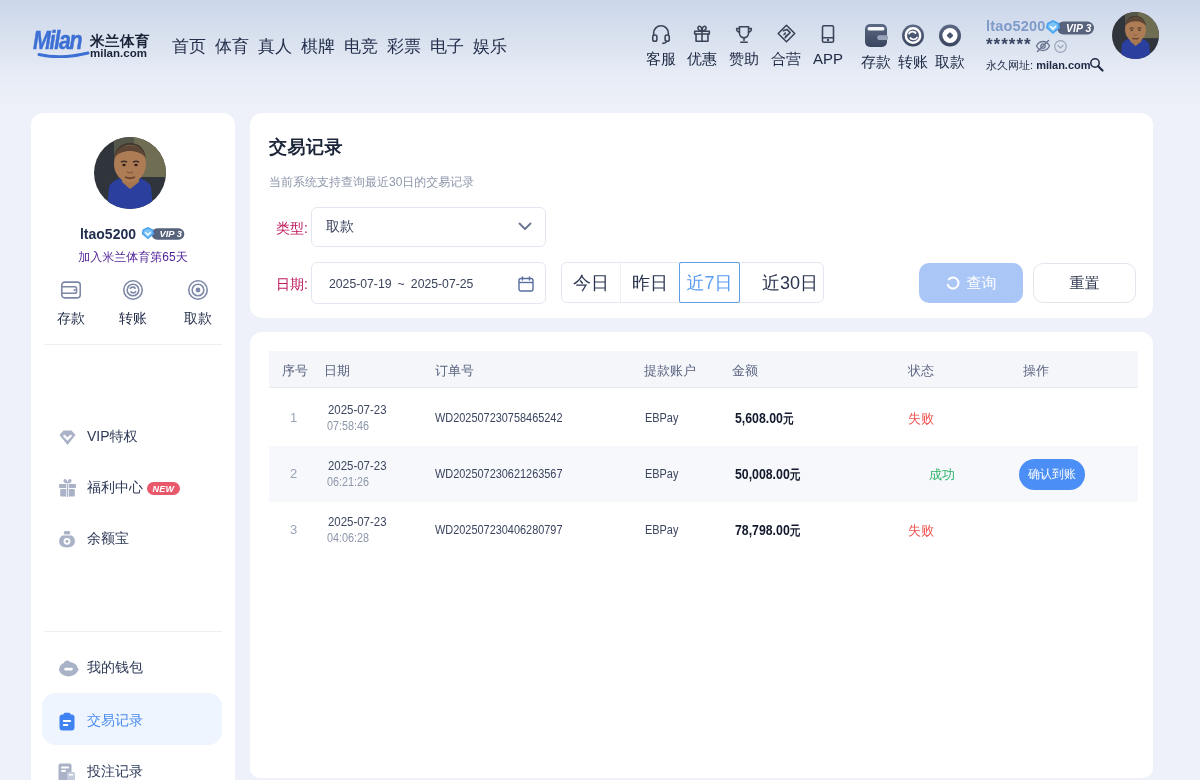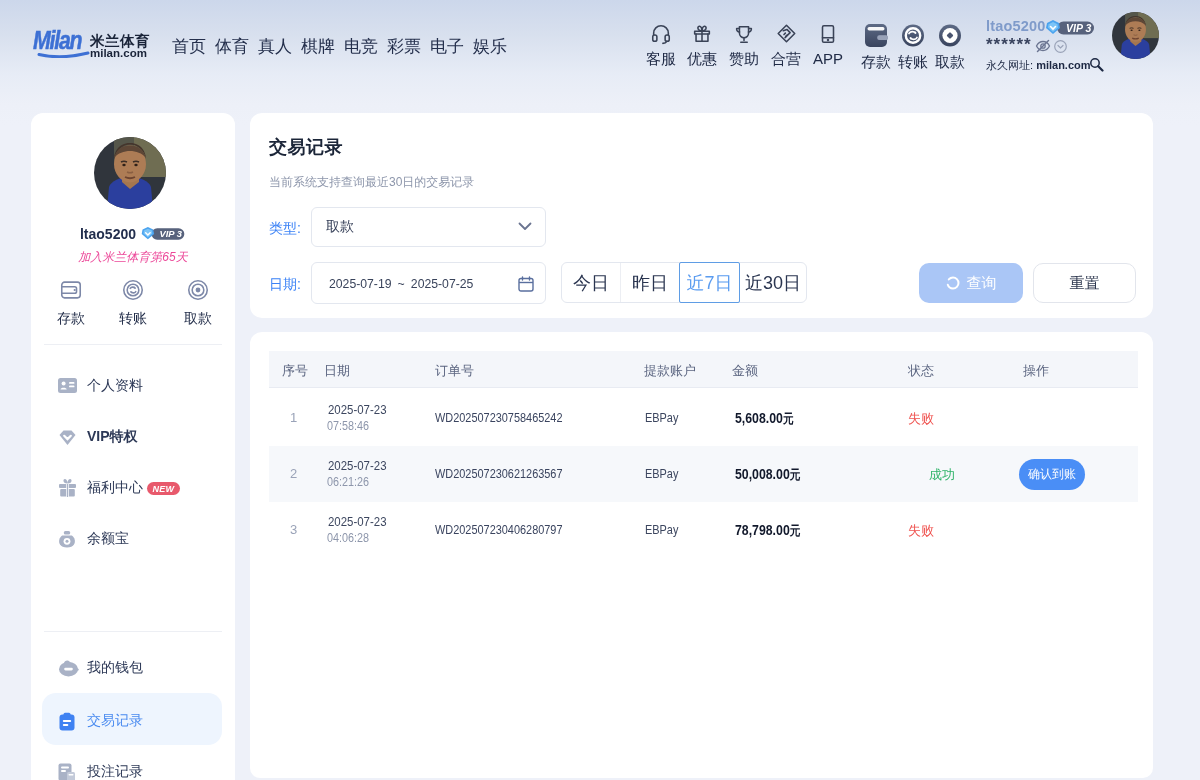--- a/index.html
+++ b/index.html
@@ -25,44 +25,44 @@
 .chevcirc { position:absolute; left:1054px; top:40px; }
 .url { position:absolute; left:986px; top:58px; font-size:11px; color:#1d2843; white-space:nowrap; }
 .url b { font-weight:bold; }
 .mag { position:absolute; left:1089px; top:57px; }
 .avatar-h { position:absolute; left:1112px; top:12px; width:47px; height:47px; border-radius:50%; overflow:hidden; }
 
 .sidebar { position:absolute; left:31px; top:113px; width:204px; height:700px; background:#fff; border-radius:12px; }
 .avatar-s { position:absolute; left:63px; top:24px; width:72px; height:72px; border-radius:50%; overflow:hidden; }
 .namerow { position:absolute; left:0; top:113px; width:100%; display:flex; justify-content:center; align-items:center; }
 .namerow .nm { font-size:14px; font-weight:bold; color:#232f4e; margin-right:4px; }
-.joined { position:absolute; top:136px; width:100%; text-align:center; font-size:12px; color:#ec4899;font-style:italic; }
+.joined { position:absolute; top:136px; width:100%; text-align:center; font-size:12px; color:#4c1d95; }
 .sbtn { position:absolute; top:165px; width:60px; text-align:center; }
 .sbtn svg { display:block; margin:0 auto; }
 .sbtn .lb { display:block; font-size:14px; color:#232e4a; margin-top:8px; }
 .sdivider { position:absolute; left:13px; right:13px; height:1px; background:#edeff4; }
 .mitem { position:absolute; left:0; width:100%; height:50px; display:flex; align-items:center; }
 .mitem svg { position:absolute; left:27px; }
 .mitem .tx { position:absolute; left:56px; font-size:14px; color:#2c3856; }
 .mitem.active .tx { color:#4a8bf0; }
 .activebg { position:absolute; left:11px; top:580px; width:180px; height:52px; background:#eef5fe; border-radius:14px; }
 .newbadge { position:absolute; left:116px; background:#e8596c; color:#fff; font-size:9px; font-weight:bold; border-radius:7px; padding:1.5px 5.5px; font-style:italic; letter-spacing:0.3px; }
 
 .card1 { position:absolute; left:250px; top:113px; width:903px; height:205px; background:#fff; border-radius:12px; }
 .card2 { position:absolute; left:250px; top:332px; width:903px; height:446px; background:#fff; border-radius:12px 12px 10px 10px; }
 .title { position:absolute; left:19px; top:22px; font-size:18px; font-weight:bold; color:#1b2538; letter-spacing:0.5px; }
 .subtitle { position:absolute; left:19px; top:61px; font-size:12px; color:#8d96ab; }
-.flabel { position:absolute; left:19px; font-size:14px; color:#3b82f6;text-align:right; }
+.flabel { position:absolute; left:26px; font-size:14px; color:#be185d;text-align:right; }
 .selectbox, .datebox { position:absolute; left:61px; background:#fff; border:1px solid #e3e7ef; border-radius:6px; font-size:14px; color:#323c55; display:flex; align-items:center; }
 .selectbox { top:94px; width:235px; height:40px; padding:0 14px; }
 .datebox { top:149px; width:235px; height:42px; padding:0 12px 0 17px; font-size:13px; color:#39435b; } .datebox .dtx { transform:scaleX(0.94); transform-origin:left center; white-space:nowrap; }
 .seggroup { position:absolute; left:311px; top:149px; height:41px; display:flex; border:1px solid #e3e7ef; border-radius:6px; background:#fff; }
 .seg { display:flex; align-items:center; justify-content:center; font-size:18px; color:#2a3550; border-right:1px solid #eceef3; }
 .seg:last-child { border-right:none; }
-.seg.active { position:relative; border:1px solid #5f9de5; color:#5b9cf0; border-radius:2px; margin:-1px 0 -1px -1px; z-index:2; }
+.seg.active { position:relative; border:1px solid #5f9de5; color:#5b9cf0; border-radius:2px; margin:-1px 17px -1px -1px; z-index:2; }
 .btn-query { position:absolute; left:669px; top:150px; width:104px; height:40px; background:#aac6f6; border-radius:10px; color:#fff; font-size:15px; display:flex; align-items:center; justify-content:center; }
 .btn-query svg { margin-right:7px; }
 .btn-reset { position:absolute; left:783px; top:150px; width:103px; height:40px; background:#fff; border:1px solid #e2e5ec; border-radius:10px; color:#2f3950; font-size:15px; display:flex; align-items:center; justify-content:center; }
 
 .thead { position:absolute; left:19px; top:19px; width:869px; height:36px; background:#f4f6fa; font-size:13px; color:#5b6580; }
 .thead span { position:absolute; top:11px; }
 .theadline { position:absolute; left:19px; top:55px; width:869px; height:1px; background:#e8ebf2; }
 .trow { position:absolute; left:19px; width:869px; height:56px; font-size:13px; }
 .trow.alt { background:#f6f8fb; }
 .cell { position:absolute; }
@@ -234,31 +234,21 @@
   <div class="sbtn" style="left:137px;">
     <svg width="24" height="24" viewBox="0 0 26 26" fill="none" stroke="#7d88a8" stroke-width="1.7">
       <circle cx="13" cy="13" r="10"></circle>
       <circle cx="13" cy="13" r="6.3"></circle>
       <circle cx="13" cy="13" r="2.6" fill="#7d88a8" stroke="none"></circle>
     </svg>
     <span class="lb">取款</span>
   </div>
   <div class="sdivider" style="top:231px;"></div>
 
-  <div class="mitem" style="top:248px;">
-    <svg width="19" height="16" viewBox="0 0 19 16">
-      <rect x="0" y="0" width="19" height="15" rx="2.5" fill="#a9b2c6"></rect>
-      <circle cx="5.6" cy="5.5" r="2" fill="#fff"></circle>
-      <path d="M2.5 11.5 c0 -2.2 6.2 -2.2 6.2 0 z" fill="#fff"></path>
-      <rect x="11" y="4" width="5.5" height="1.8" rx="0.9" fill="#fff"></rect>
-      <rect x="11" y="7.5" width="5.5" height="1.8" rx="0.9" fill="#fff"></rect>
-    </svg>
-    <span class="tx">个人资料</span>
-  </div>
-  <div class="mitem" style="top:299px;font-weight:bold;">
+  <div class="mitem" style="top:299px;">
     <svg width="19" height="17" viewBox="0 0 19 17">
       <path d="M5.5 1.5 L13.5 1.5 L17.5 6 L9.5 16 L1.5 6 Z" fill="#a9b2c6"></path>
       <path d="M6.2 6.8 l3.3 3.3 3.3 -3.3" stroke="#fff" stroke-width="2.2" fill="none" stroke-linecap="round"></path>
     </svg>
     <span class="tx">VIP特权</span>
   </div>
   <div class="mitem" style="top:350px;">
     <svg width="19" height="18" viewBox="0 0 19 18">
       <rect x="1" y="5" width="17" height="4" rx="1" fill="#a9b2c6"></rect>
       <rect x="2.2" y="10" width="14.6" height="7.5" rx="1" fill="#a9b2c6"></rect>

